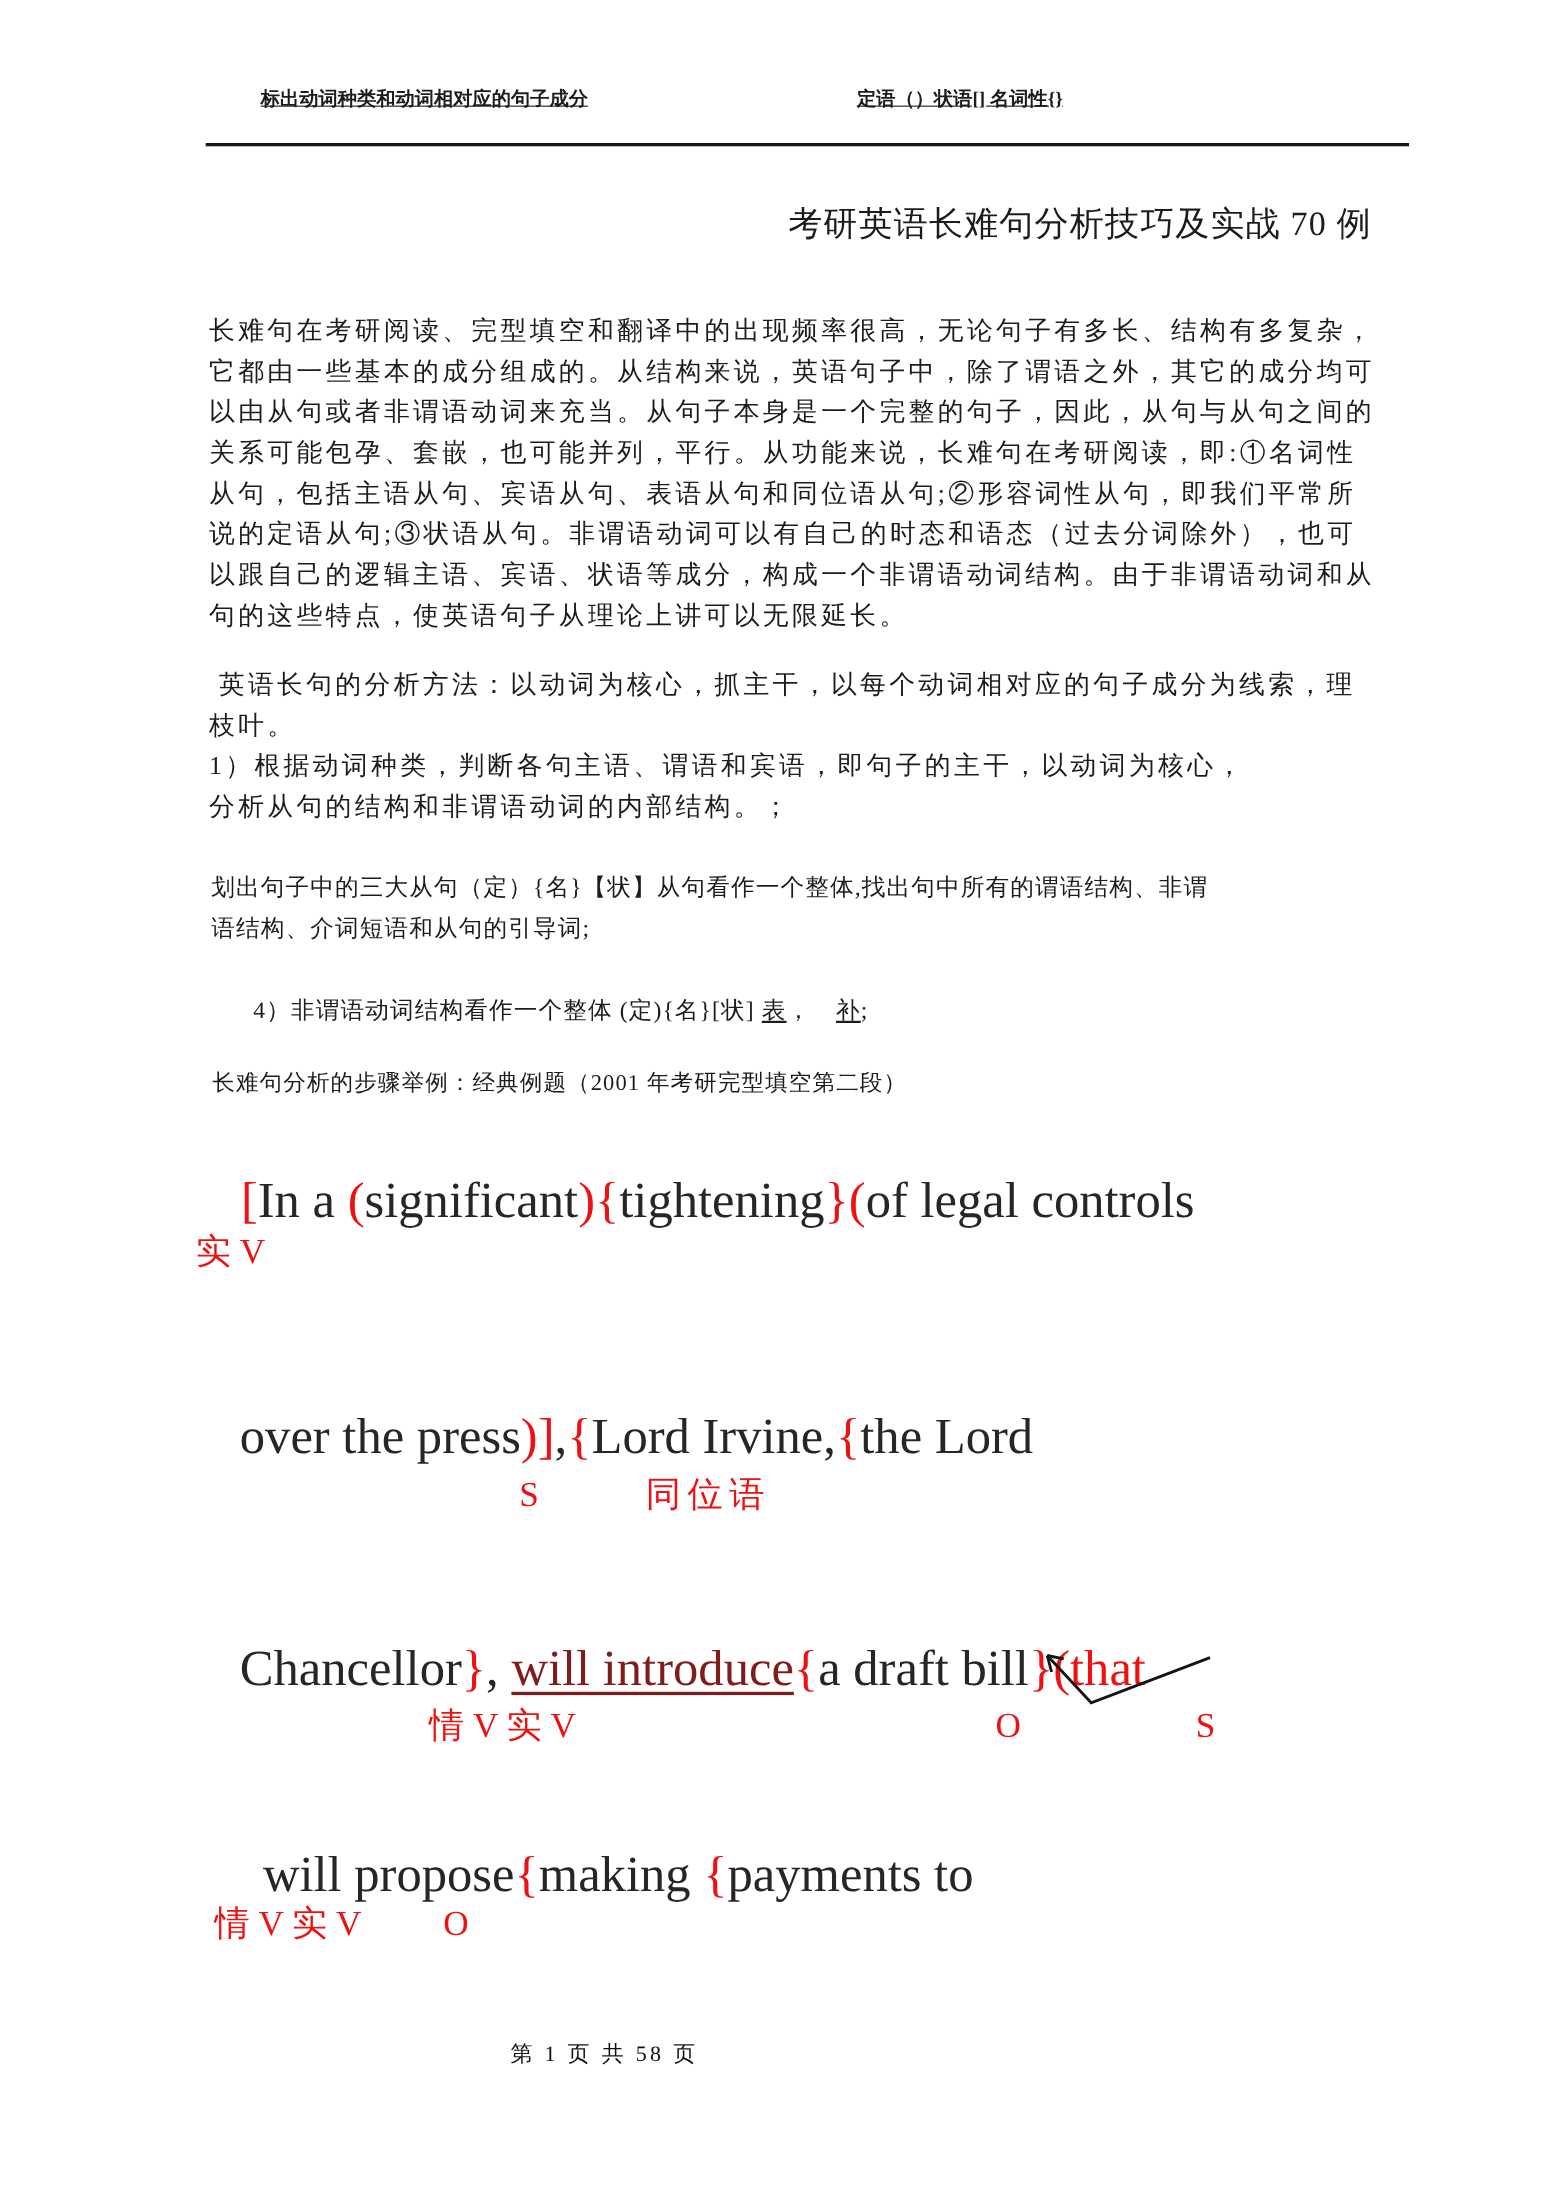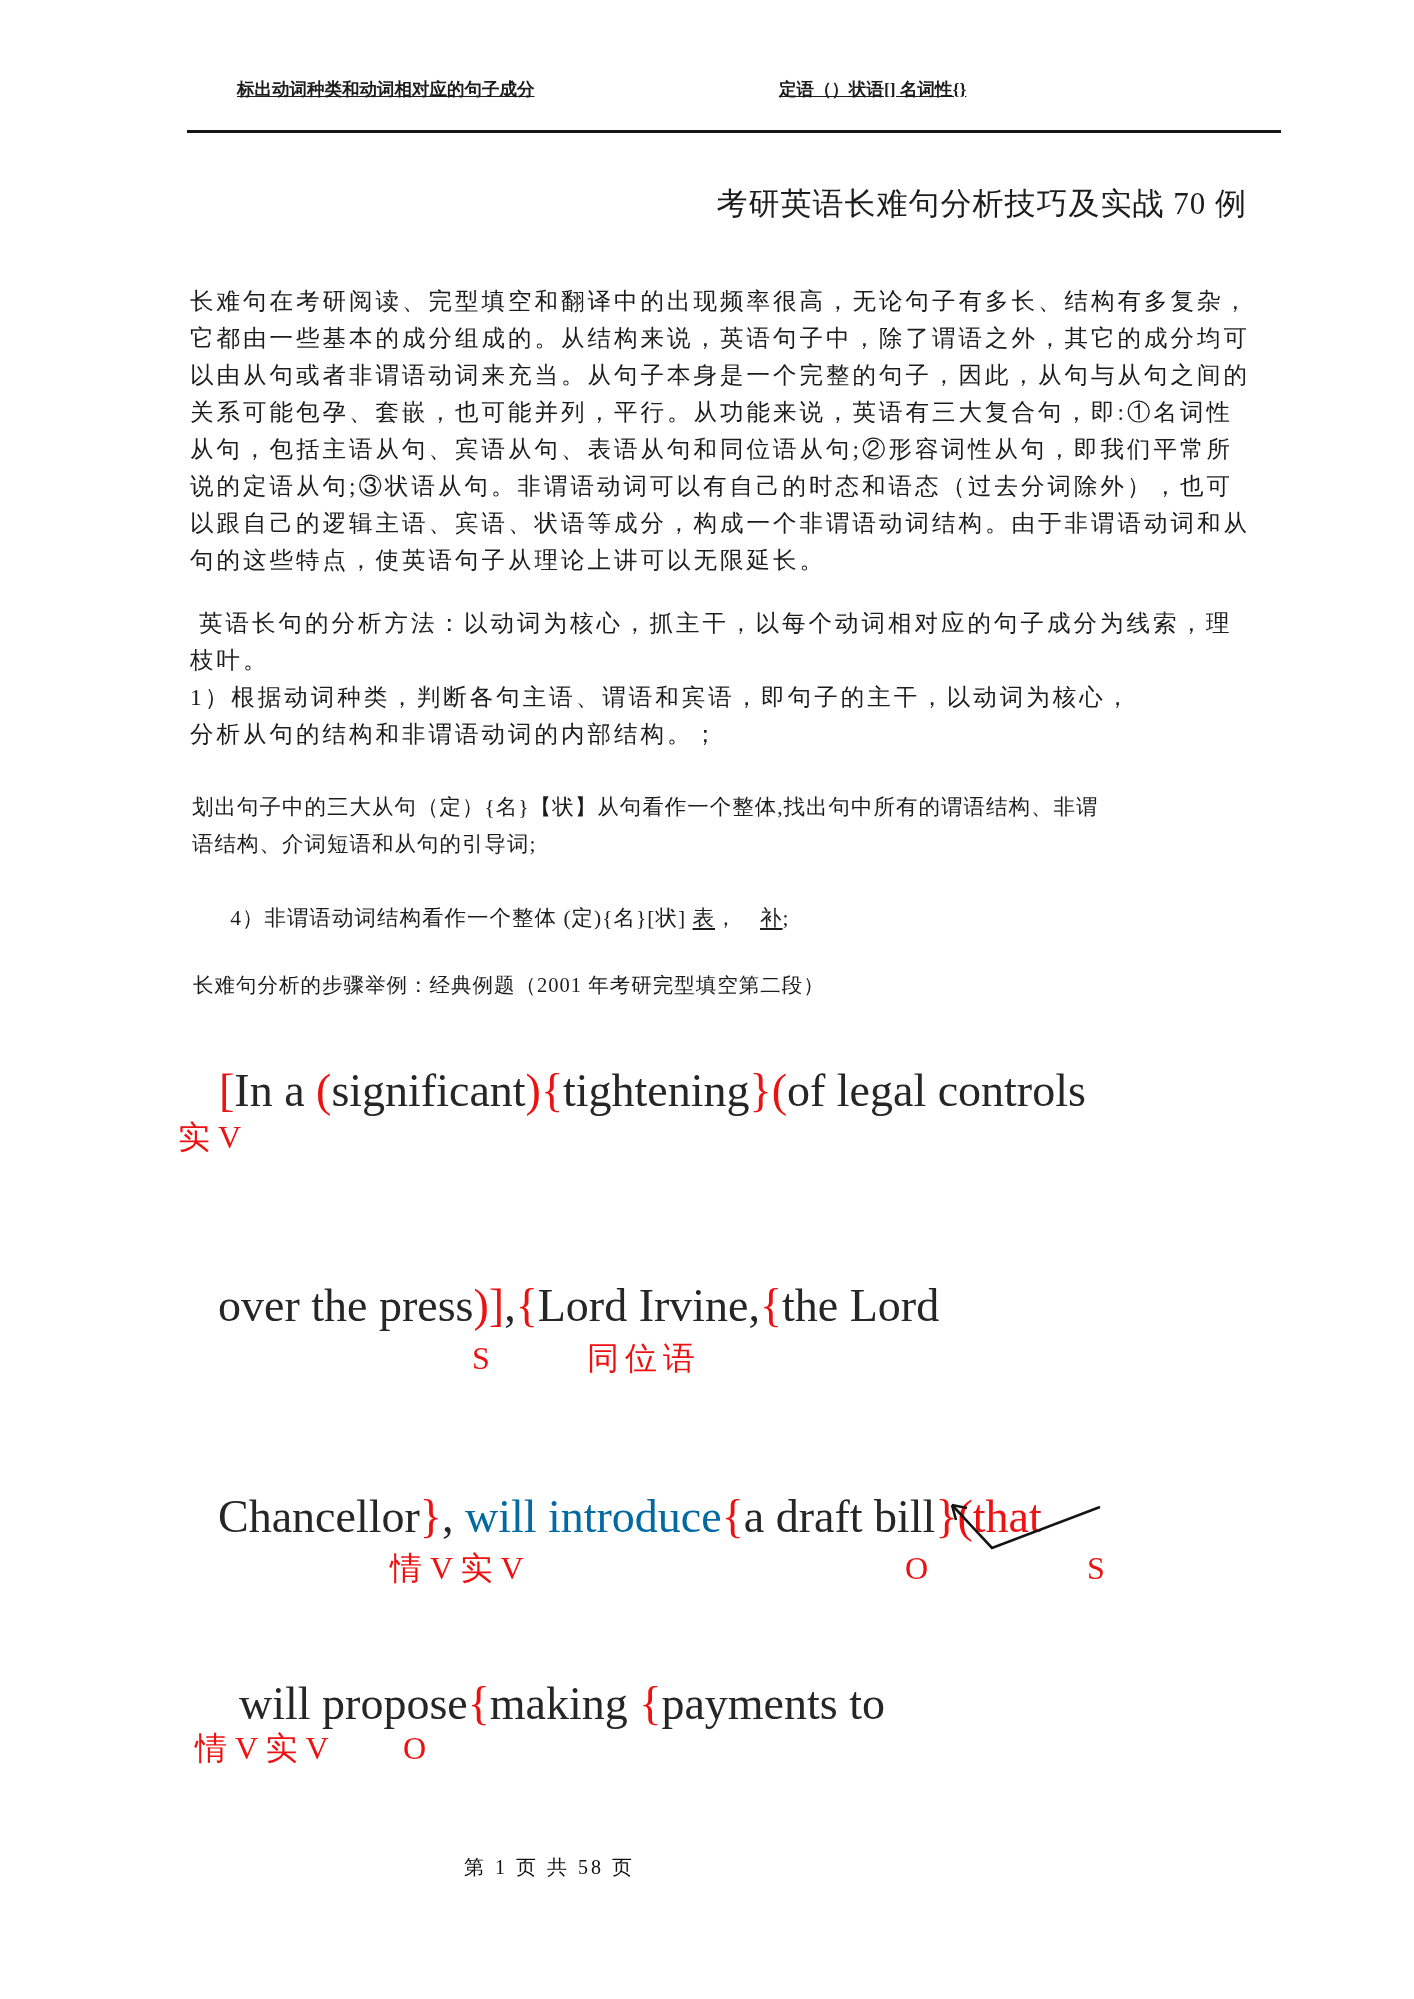--- a/index.html
+++ b/index.html
@@ -11,42 +11,42 @@
          font-size:31px;font-weight:400;letter-spacing:1px;white-space:pre;}
   .para{position:absolute;}
   .para .ln{height:37px;line-height:37px;font-size:23.5px;letter-spacing:3px;white-space:pre;}
   #para3 .ln{font-size:21.5px;letter-spacing:1px;}
   .example-intro{position:absolute;top:967px;left:193px;font-size:20.5px;letter-spacing:1px;
                  height:37px;line-height:37px;white-space:pre;}
   .u{text-decoration:underline;text-underline-offset:3px;}
   .big{position:absolute;left:172px;font-size:46px;line-height:1.15;white-space:pre;}
   .k{color:#262626;}
   .r{color:var(--red,#ee1111);}
-  .ku{color:#0369a1;text-decoration-thickness:3px;text-underline-offset:6px;}
+  .ku{color:#7f1d1d;text-decoration:underline;text-decoration-thickness:3px;text-underline-offset:6px;}
   .ann{position:absolute;font-size:32px;line-height:1.05;color:var(--red,#ee1111);white-space:pre;}
   .appo{letter-spacing:6px;}
   .footer{position:absolute;top:1854px;left:464px;font-size:20px;letter-spacing:3px;white-space:pre;color:#111;}
   .arrow{position:absolute;left:935px;top:1492px;}
 </style>
 </head>
 <body>
 
 <div class="page">
 
   <div class="hdr" style="left:237px;">标出动词种类和动词相对应的句子成分</div>
   <div class="hdr" style="left:779px;">定语（）状语[] 名词性{}</div>
   <div class="hdr-rule"></div>
 
   <h1 class="title">考研英语长难句分析技巧及实战 70 例</h1>
 
   <div class="para" id="para1" style="top:283px;left:190px;">
     <div class="ln">长难句在考研阅读、完型填空和翻译中的出现频率很高，无论句子有多长、结构有多复杂，</div>
     <div class="ln">它都由一些基本的成分组成的。从结构来说，英语句子中，除了谓语之外，其它的成分均可</div>
     <div class="ln">以由从句或者非谓语动词来充当。从句子本身是一个完整的句子，因此，从句与从句之间的</div>
-    <div class="ln">关系可能包孕、套嵌，也可能并列，平行。从功能来说，英语有三大复合句，即:①名词性</div>
+    <div class="ln">关系可能包孕、套嵌，也可能并列，平行。从功能来说，长难句在考研阅读，即:①名词性</div>
     <div class="ln">从句，包括主语从句、宾语从句、表语从句和同位语从句;②形容词性从句，即我们平常所</div>
     <div class="ln">说的定语从句;③状语从句。非谓语动词可以有自己的时态和语态（过去分词除外），也可</div>
     <div class="ln">以跟自己的逻辑主语、宾语、状语等成分，构成一个非谓语动词结构。由于非谓语动词和从</div>
     <div class="ln">句的这些特点，使英语句子从理论上讲可以无限延长。</div>
   </div>
 
   <div class="para" id="para2" style="top:605px;left:190px;">
     <div class="ln"> 英语长句的分析方法：以动词为核心，抓主干，以每个动词相对应的句子成分为线索，理</div>
     <div class="ln">枝叶。</div>
     <div class="ln">1）根据动词种类，判断各句主语、谓语和宾语，即句子的主干，以动词为核心，</div>

